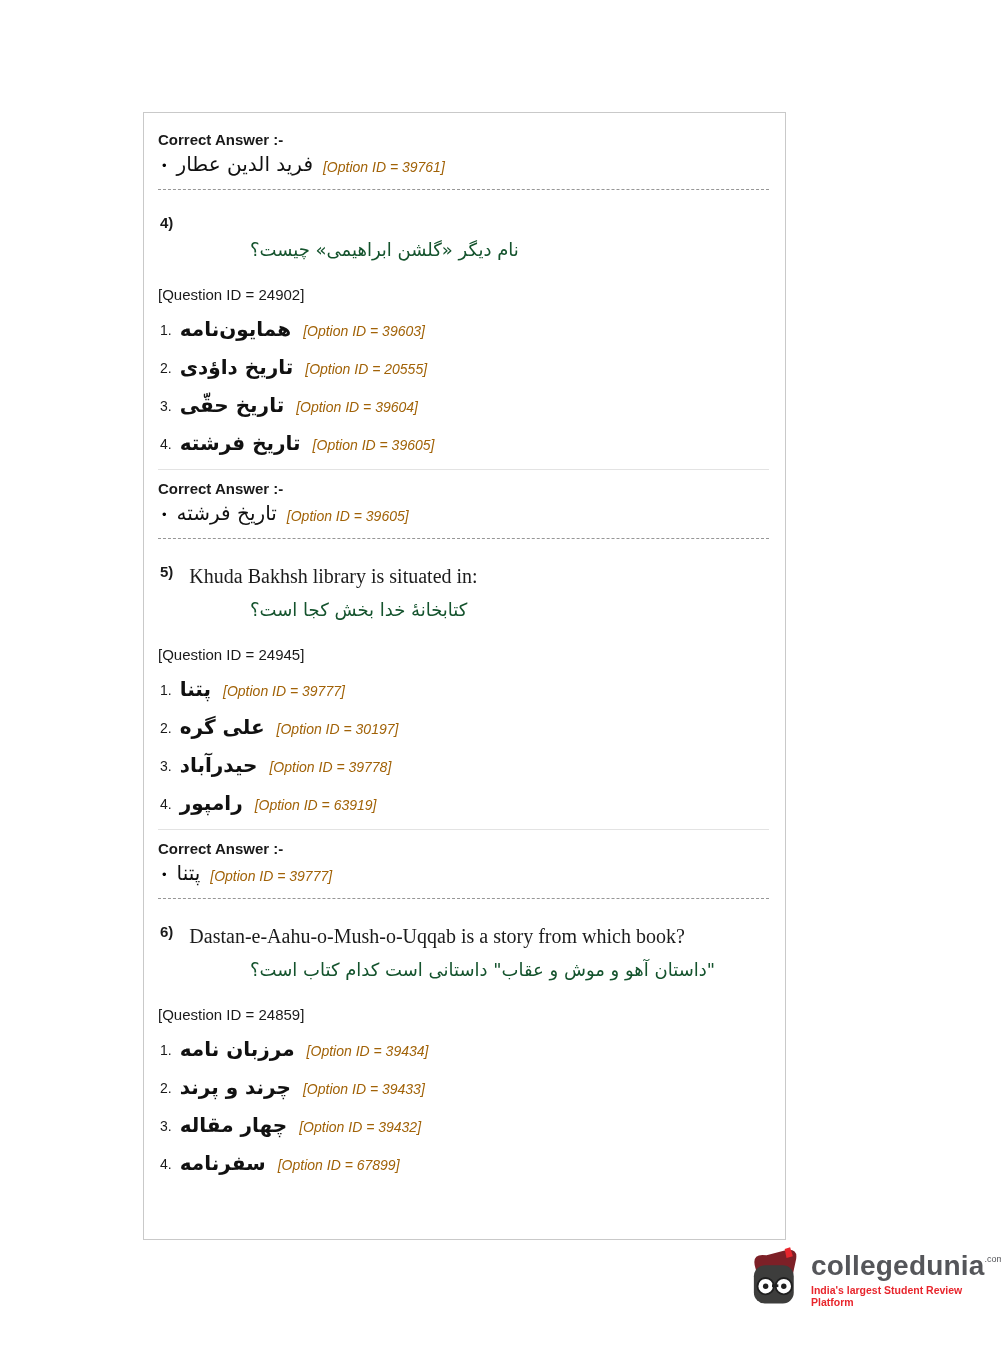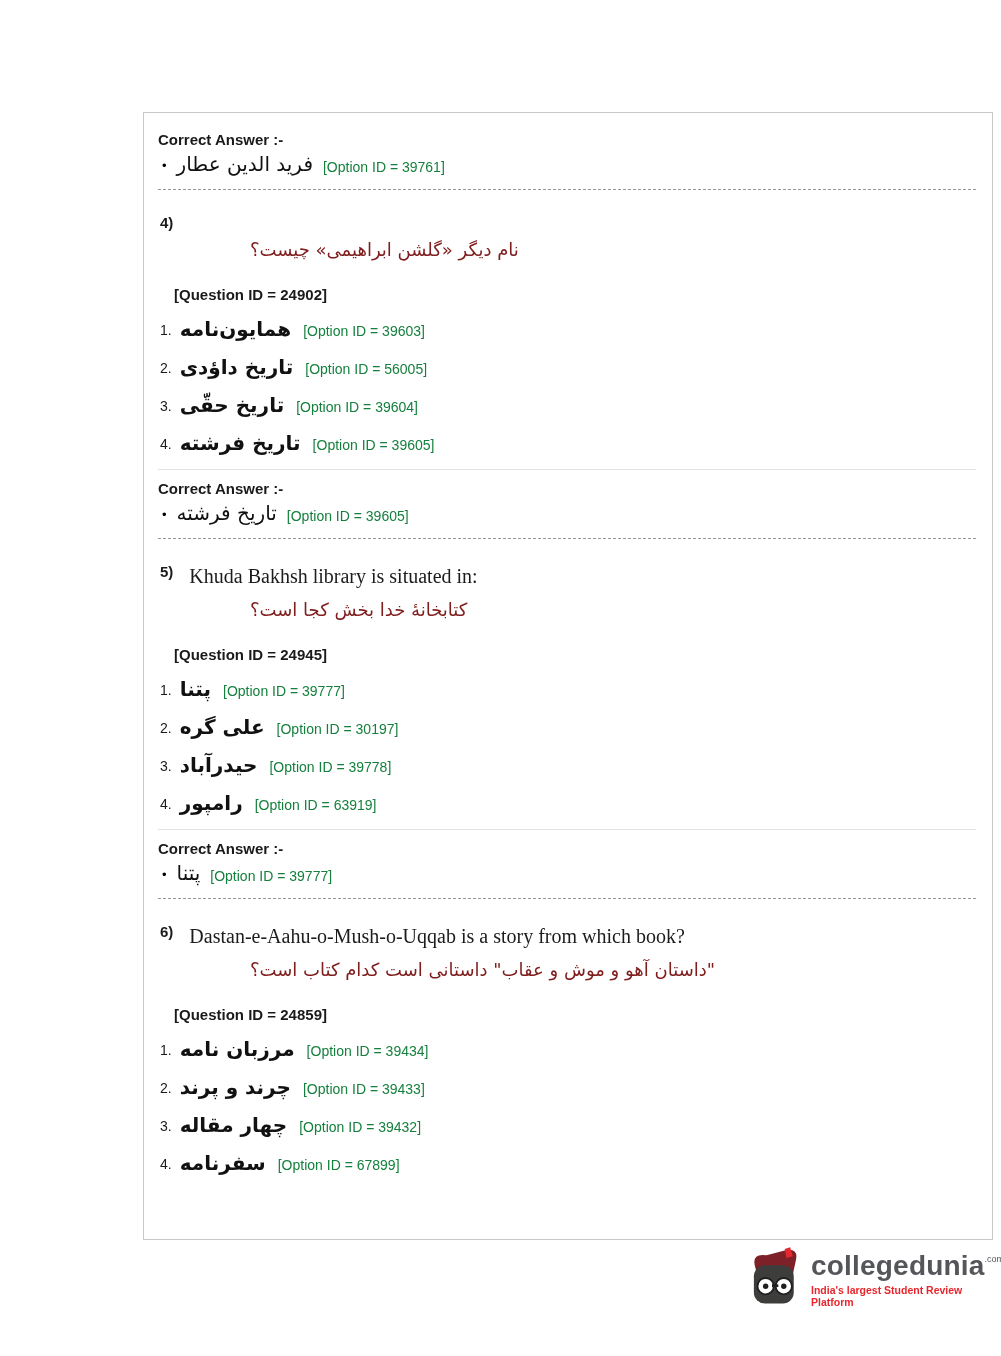--- a/index.html
+++ b/index.html
@@ -2,36 +2,36 @@
 <html><head>
 <meta charset="utf-8">
 <style>
   html,body{margin:0;padding:0;background:#ffffff;}
   body{
     width:1001px;height:1356px;position:relative;
     font-family:"Liberation Sans",sans-serif;color:#1a1a1a;
     overflow:hidden;
   }
   .content-box{
-    position:absolute;left:143px;top:112px;width:850px;height:1128px;
+    position:absolute;left:143px;top:112px;width:643px;height:1128px;
     border:1px solid #c9c9c9;box-sizing:border-box;
     padding:8px 16px 0 14px;background:#fff;overflow:hidden;
   }
   .ca-label{font-weight:bold;font-size:15px;margin:10px 0 2px;}
   .answer-line{display:flex;align-items:flex-end;gap:10px;margin:4px 0 6px;padding-left:4px;}
   .bullet{font-size:13px;line-height:1.6;color:#000;}
   .fa-text{font-family:"DejaVu Sans",sans-serif;font-weight:normal;font-size:20px;line-height:1.25;color:#111;}
-  .oid{font-size:14px;color:#15803d;padding-bottom:2px;white-space:nowrap;}
+  .oid{font-size:14px;color:#a16207;padding-bottom:2px;white-space:nowrap;font-style:italic;}
   hr.dashed{border:0;border-top:1px dashed #979797;margin:12px 0 6px;}
   hr.light{border:0;border-top:1px solid #e3e3e3;margin:12px 0 2px;}
   .q-head{display:flex;margin:22px 0 0;}
   .q-num{font-weight:bold;font-size:15px;margin:2px 16px 0 2px;}
   .q-title{font-family:"Liberation Serif",serif;font-size:20px;line-height:1.5;max-width:505px;color:#1c1c1c;}
-  .q-title-fa{font-family:"DejaVu Sans",sans-serif;font-size:18px;margin:8px 0 0 92px;color:#7f1d1d;}
-  .qid{font-weight:bold;font-size:15px;margin:26px 16px 10px;}
+  .q-title-fa{font-family:"DejaVu Sans",sans-serif;font-size:18px;margin:8px 0 0 92px;color:#14532d;}
+  .qid{font-weight:normal;font-size:15px;margin:26px 0 10px;}
   .options{margin-top:14px;}
   .option{display:flex;align-items:flex-end;gap:8px;margin:0 0 14px 2px;}
   .opt-num{font-size:14px;padding-bottom:3px;}
   .opt-fa{font-family:"DejaVu Sans",sans-serif;font-weight:bold;font-size:20px;line-height:1.2;color:#111;margin-right:4px;}
   .footer{
     position:absolute;left:743px;top:1247px;display:flex;align-items:center;gap:10px;
   }
   .brand-block{display:flex;flex-direction:column;}
   .brand-line{display:flex;align-items:flex-start;}
   .brand-name{font-size:28px;font-weight:bold;color:#55565a;letter-spacing:.2px;line-height:1;}
@@ -62,21 +62,21 @@
     <div class="qid">[Question ID = 24902]</div>
     <div class="options">
       <div class="option">
         <span class="opt-num">1.</span>
         <span class="opt-fa" dir="rtl">همایون‌نامه</span>
         <span class="oid">[Option ID = 39603]</span>
       </div>
       <div class="option">
         <span class="opt-num">2.</span>
         <span class="opt-fa" dir="rtl">تاریخ داؤدی</span>
-        <span class="oid">[Option ID = 56005]</span>
+        <span class="oid">[Option ID = 20555]</span>
       </div>
       <div class="option">
         <span class="opt-num">3.</span>
         <span class="opt-fa" dir="rtl">تاریخ حقّی</span>
         <span class="oid">[Option ID = 39604]</span>
       </div>
       <div class="option">
         <span class="opt-num">4.</span>
         <span class="opt-fa" dir="rtl">تاریخ فرشته</span>
         <span class="oid">[Option ID = 39605]</span>

